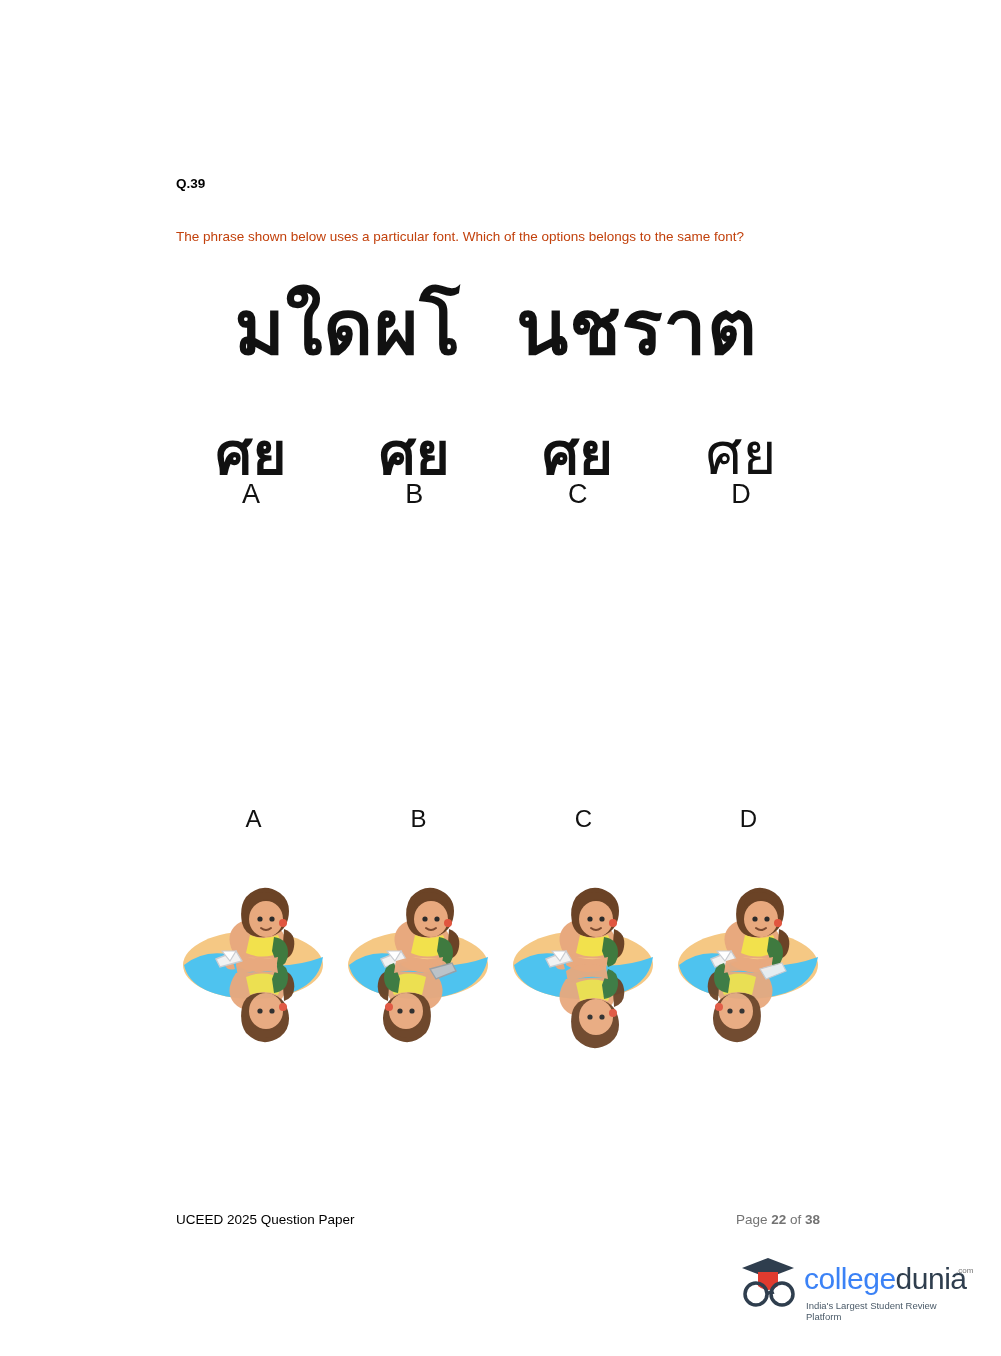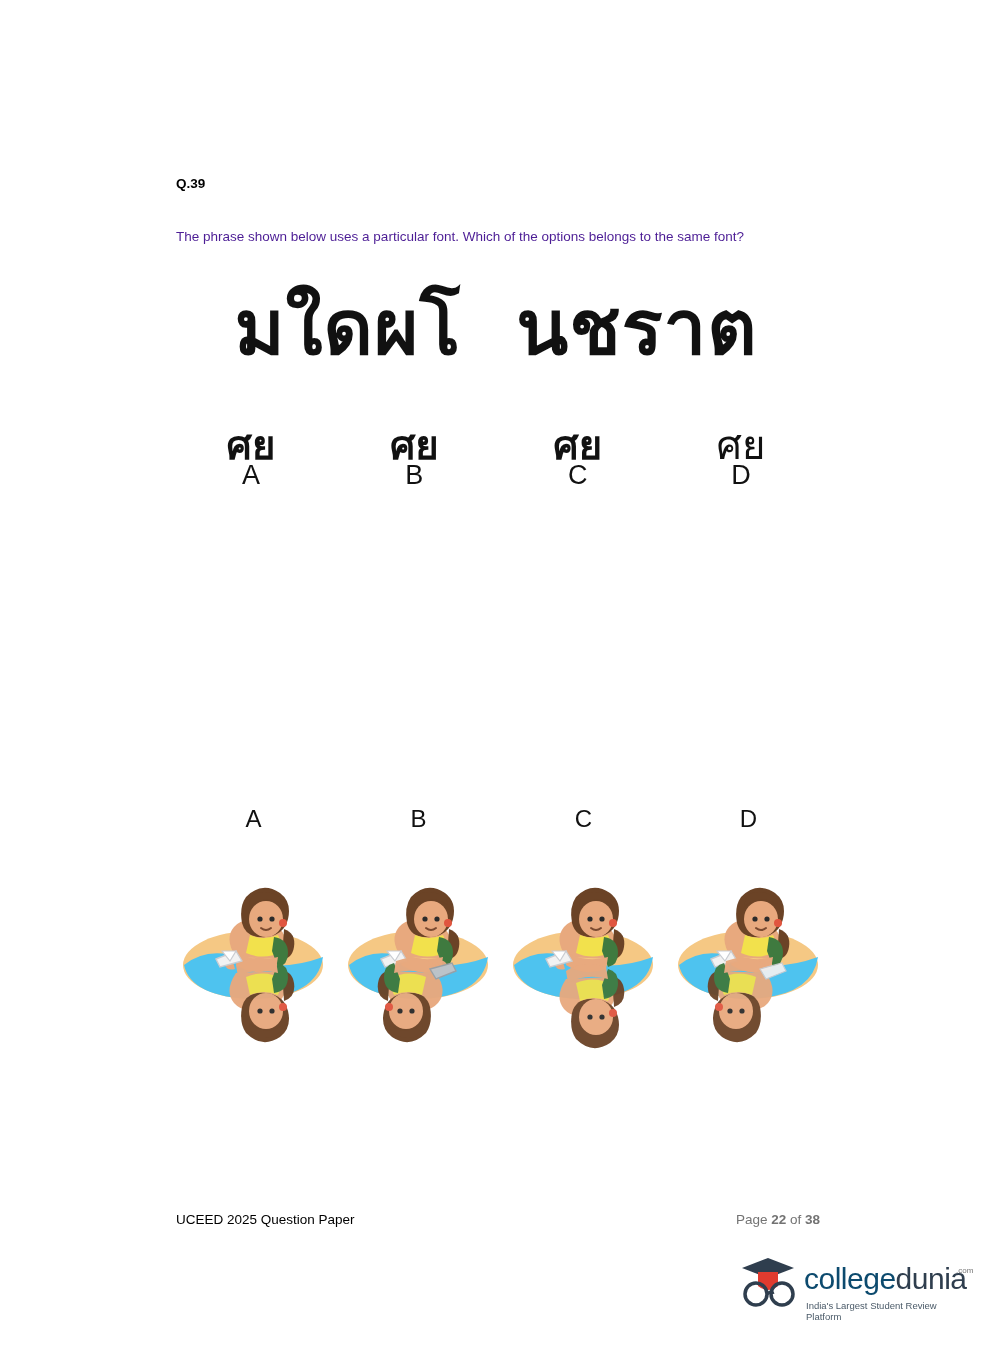--- a/index.html
+++ b/index.html
@@ -31,21 +31,21 @@
     font-size: 13.5px;
     font-weight: bold;
     color: #000;
     width: 52px;
     flex: 0 0 52px;
     line-height: 1.55;
   }
   .q-text {
     font-size: 13.5px;
     line-height: 1.62;
-    color: #4c1d95;
+    color: #c2410c;
     max-width: 600px;
   }
 
   #q39 { left: 176px; top: 174px; flex-direction: column; }
   #q40 { left: 176px; top: 681px; }
 
   
   .thai-phrase {
     position: absolute;
     left: 176px;
@@ -67,21 +67,21 @@
     width: 640px;
     display: flex;
     justify-content: space-between;
   }
   .thai-opt {
     width: 150px;
     text-align: center;
   }
   .thai-opt .glyph {
     font-family: "DejaVu Sans", sans-serif;
-    font-size: 40px;
+    font-size: 58px;
     font-weight: 700;
     line-height: 1.05;
     color: #111;
     display: block;
   }
   .thai-opt .label {
     font-family: "Liberation Sans", sans-serif;
     font-size: 27px;
     font-weight: 400;
     color: #111;
@@ -145,21 +145,21 @@
     width: 240px;
     height: 72px;
   }
   .logo-text {
     position: absolute;
     left: 70px;
     top: 10px;
     font-size: 30px;
     letter-spacing: -0.5px;
   }
-  .logo-text .c1 { color: #0c4a6e; }
+  .logo-text .c1 { color: #3b82f6; }
   .logo-text .c2 { color: #2f3e4e; text-align: center; }
   .logo-sup {
     position: absolute;
     left: 222px;
     top: 14px;
     font-size: 8px;
     color: #777;
   }
   .logo-tag {
     position: absolute;

